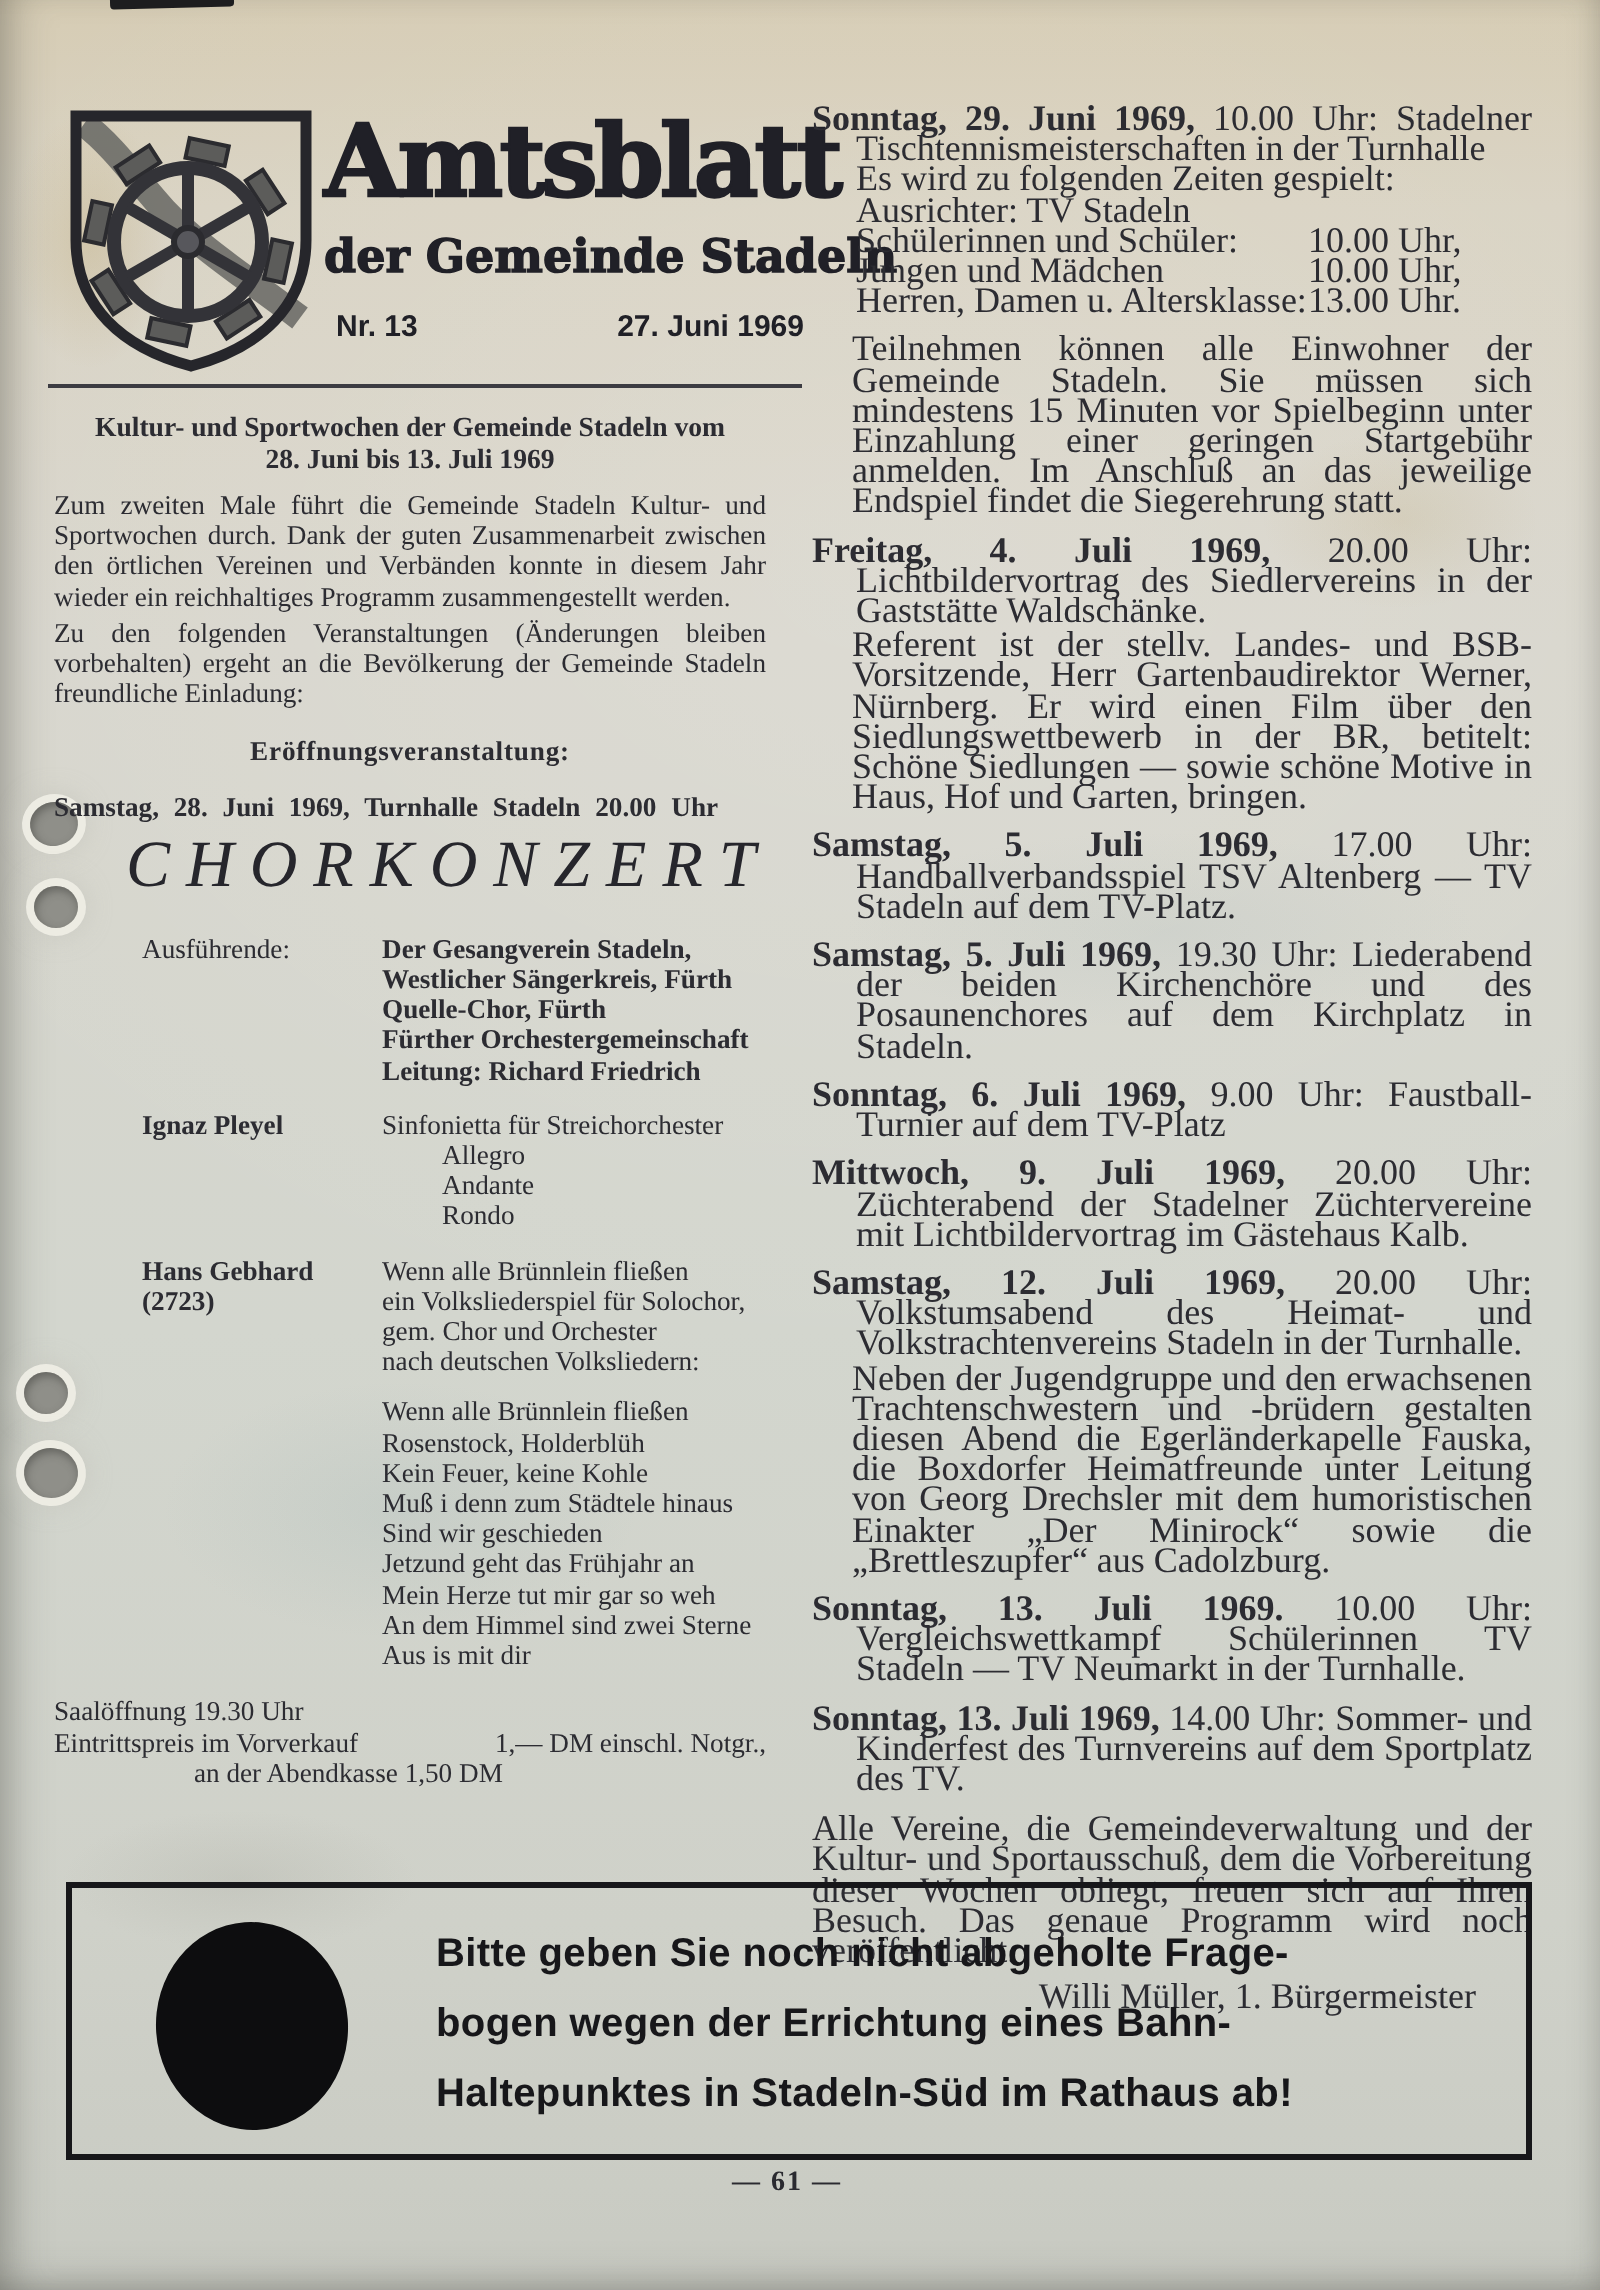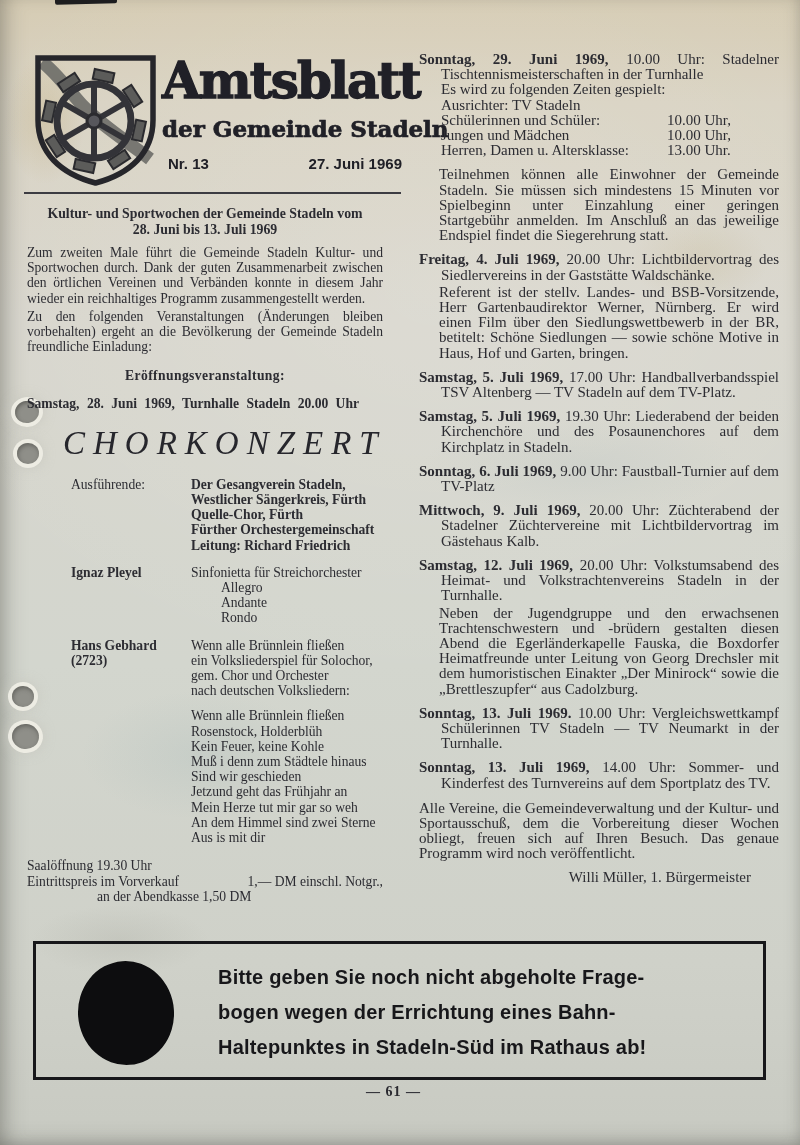--- a/index.html
+++ b/index.html
@@ -39,34 +39,34 @@
   }
   .subtitle {
     font-family:"DejaVu Serif", serif; font-weight:bold; font-size:23px; margin-top:9px;
     -webkit-text-stroke:0.7px #202027; letter-spacing:0px; white-space:nowrap;
   }
   .issue-row { display:flex; justify-content:space-between; margin-top:13px; padding-left:6px;
     font-family:"Liberation Sans", sans-serif; font-weight:bold; font-size:15px; }
   .rule { position:absolute; left:24px; top:192px; width:377px; height:2px; background:#3c3c42; }
 
   .col-left  { position:absolute; left:27px;  top:206px; width:356px; font-size:13.6px; line-height:15.2px; }
-  .col-right { position:absolute; left:419px; top:52px;  width:360px; font-size:15px; line-height:15.2px; }
+  .col-right { position:absolute; left:406px; top:52px;  width:360px; font-size:18px; line-height:15.2px; }
 
   .pre { white-space:pre-line; }
   .bold { font-weight:bold; }
   .just { text-align:justify; }
   p { margin:0; }
 
   .intro-heading { margin:0; font-size:13.8px; line-height:15.5px; font-weight:bold; text-align:center; white-space:pre-line; }
   .col-left .just { margin-top:8px; }
   .col-left .p2 { margin-top:3px; }
   .opening-label { margin-top:14px; text-align:center; font-weight:bold; letter-spacing:0.4px; }
   .opening-line  { margin-top:12px; font-weight:bold; word-spacing:4px; white-space:nowrap; }
   .concert-title {
-    margin-top:10px; padding-left:36px;
+    padding-left:36px;
     font-family:"Liberation Serif", serif; font-style:italic; font-size:33px; line-height:44px;
     letter-spacing:8px; color:#26262c;
   }
   .prog { margin-top:12px;margin-left:44px; }
   .prow { display:flex; margin-top:12px; }
   .prow.first { margin-top:0; }
   .prow.songs { margin-top:10px; }
   .plabel { width:120px; flex:0 0 120px; }
   .pval { flex:1; }
   .movements { padding-left:30px; }

